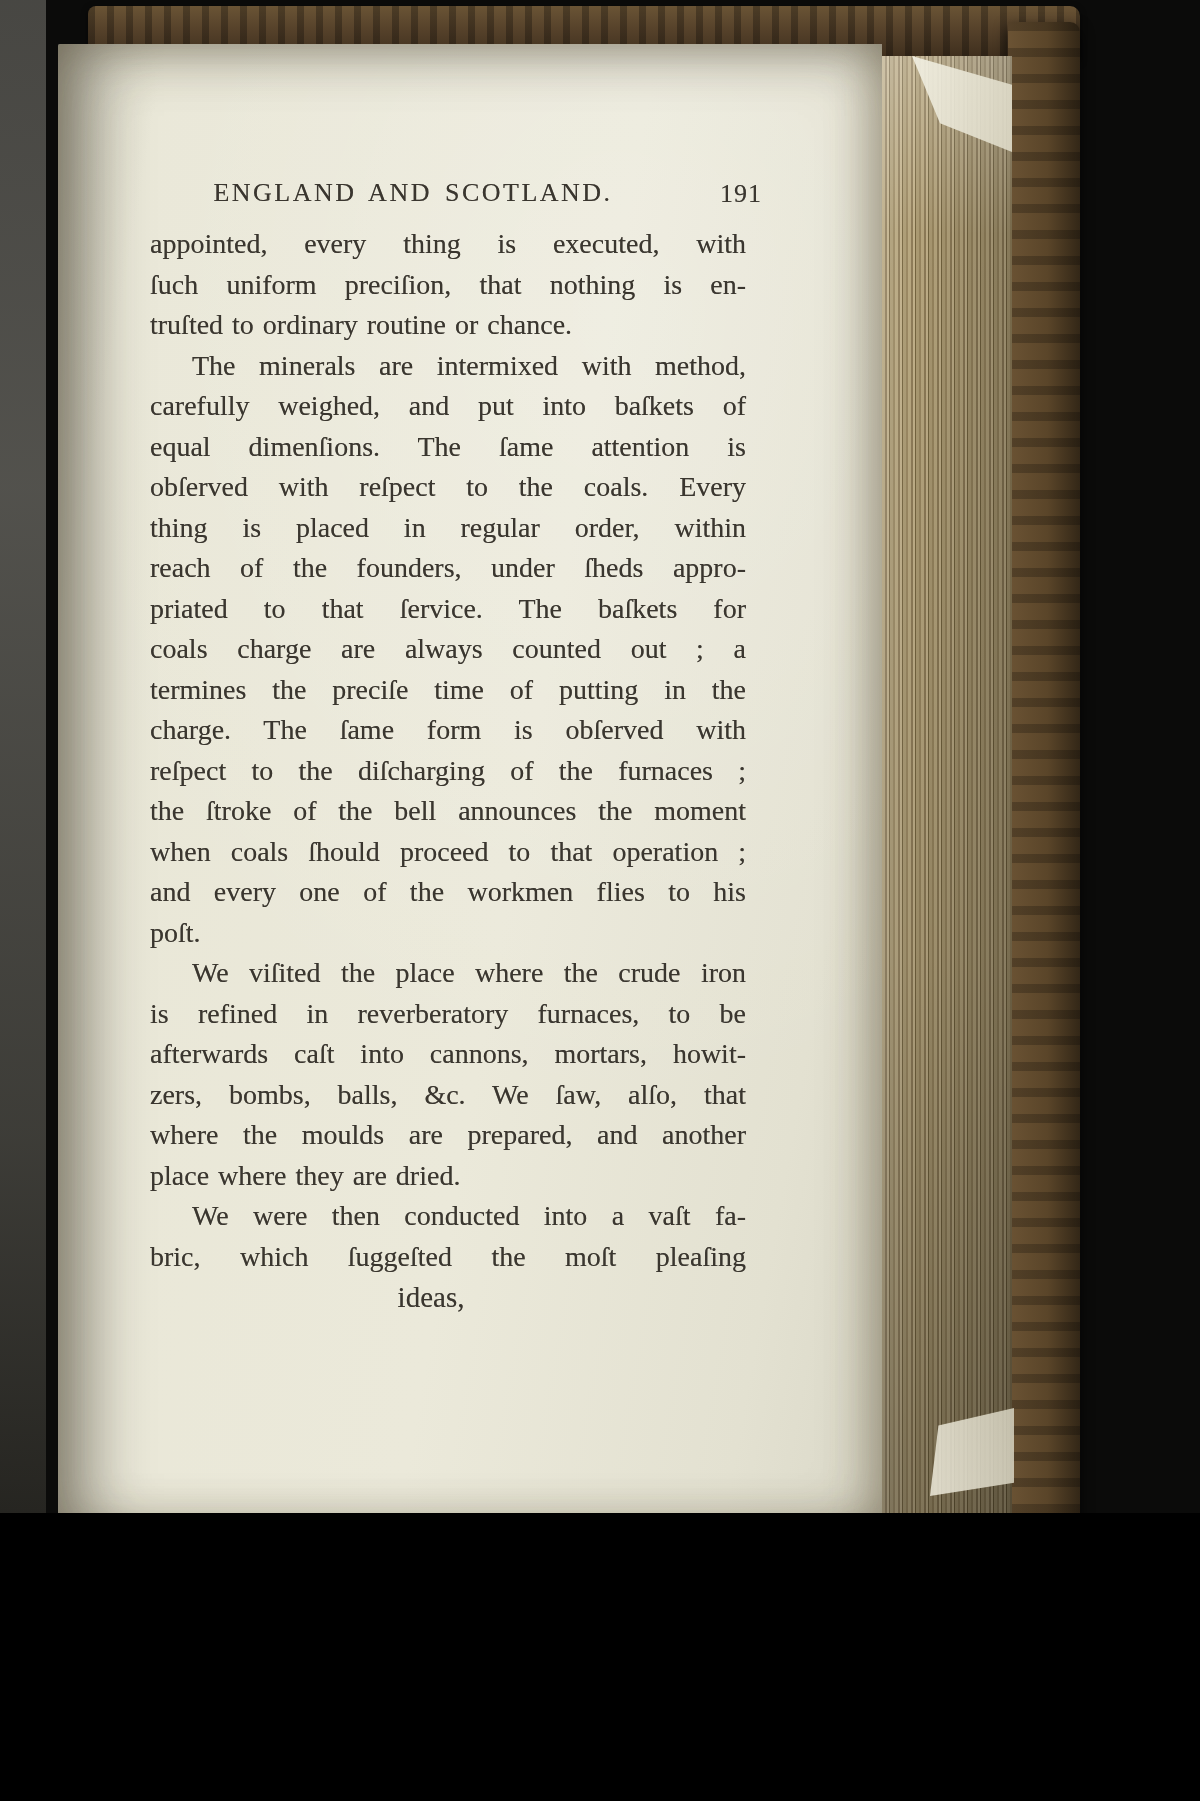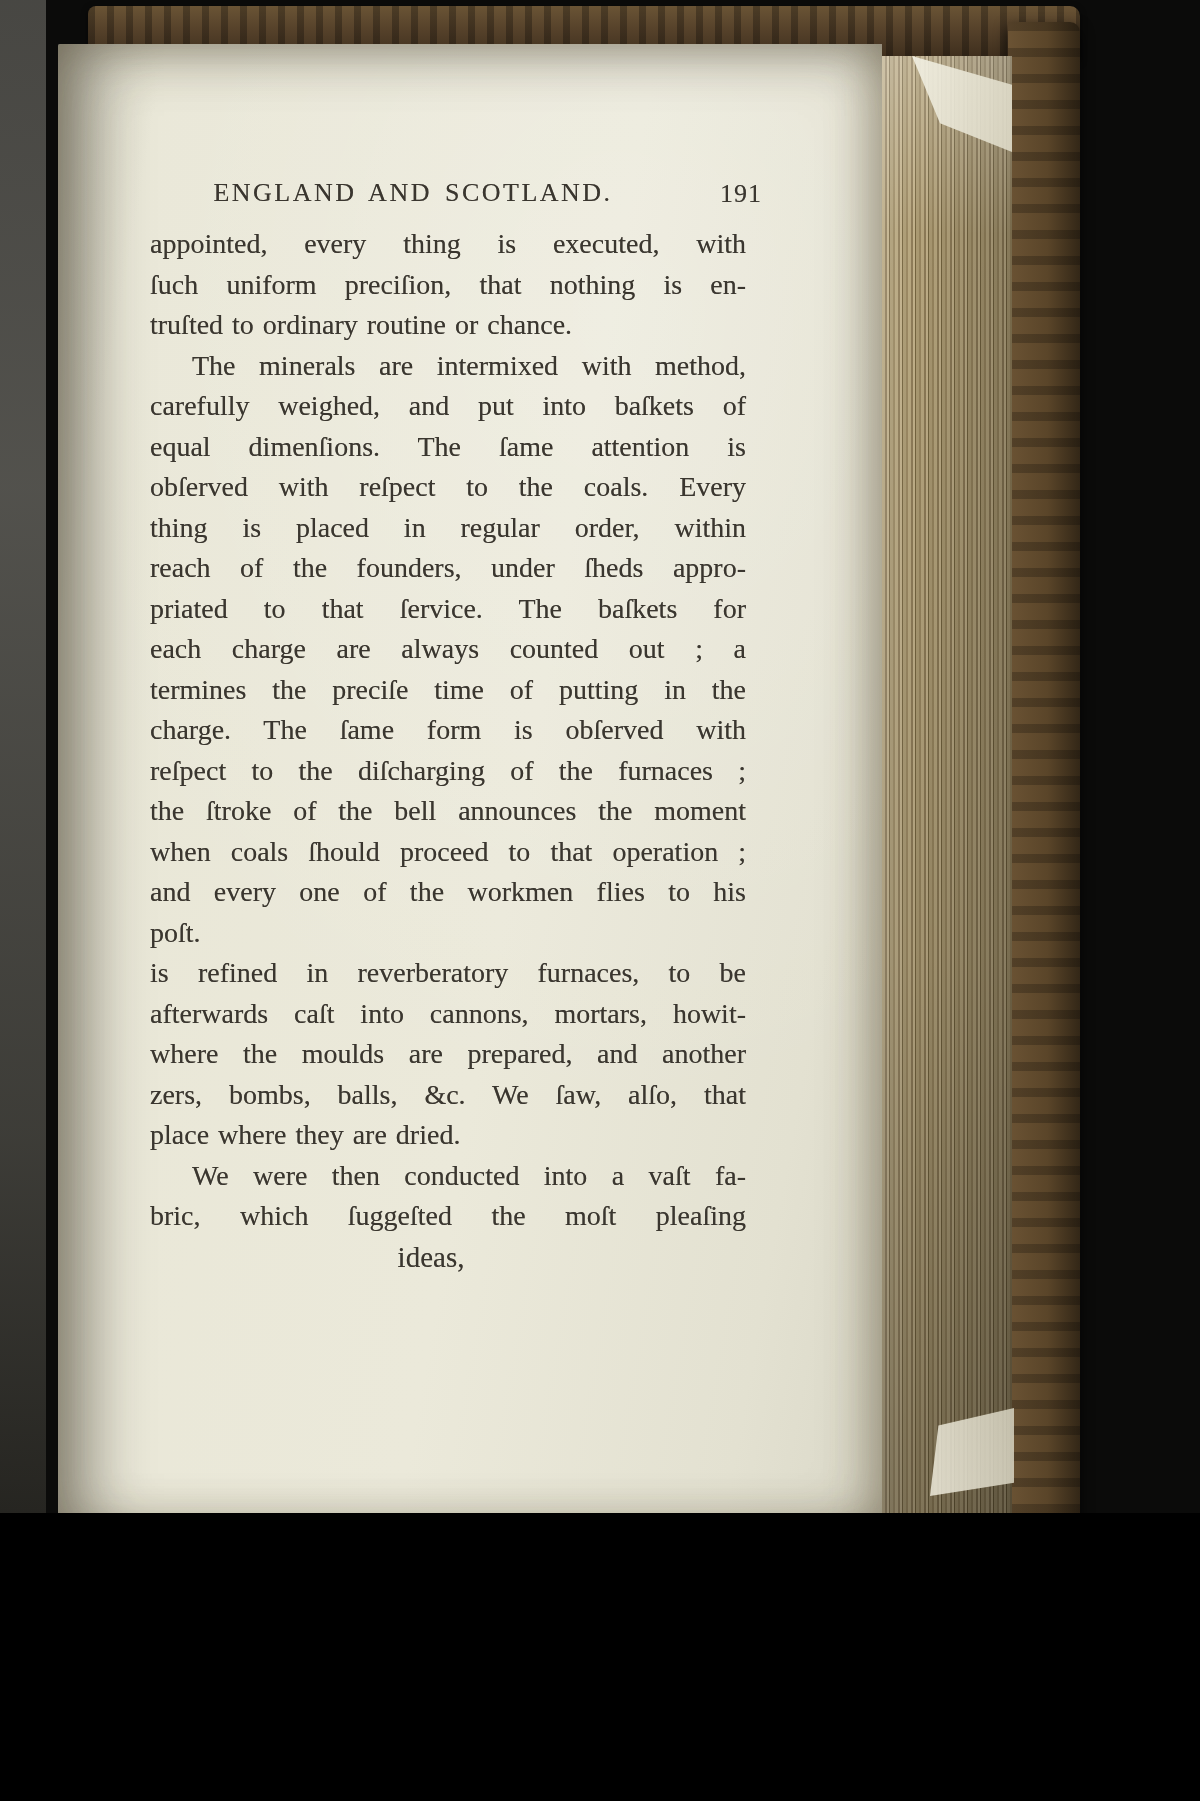--- a/index.html
+++ b/index.html
@@ -131,32 +131,33 @@
           <div class="line">appointed, every thing is executed, with</div>
           <div class="line">ſuch uniform preciſion, that nothing is en-</div>
           <div class="line last">truſted to ordinary routine or chance.</div>
           <div class="line indent">The minerals are intermixed with method,</div>
           <div class="line">carefully weighed, and put into baſkets of</div>
           <div class="line">equal dimenſions. The ſame attention is</div>
           <div class="line">obſerved with reſpect to the coals. Every</div>
           <div class="line">thing is placed in regular order, within</div>
           <div class="line">reach of the founders, under ſheds appro-</div>
           <div class="line">priated to that ſervice. The baſkets for</div>
-          <div class="line">each charge are always counted out ; a</div>
+          <div class="line">coals charge are always counted out ; a</div>
           <div class="line">termines the preciſe time of putting in the</div>
           <div class="line">charge. The ſame form is obſerved with</div>
           <div class="line">reſpect to the diſcharging of the furnaces ;</div>
           <div class="line">the ſtroke of the bell announces the moment</div>
           <div class="line">when coals ſhould proceed to that operation ;</div>
           <div class="line">and every one of the workmen flies to his</div>
           <div class="line last">poſt.</div>
+          <div class="line indent">We viſited the place where the crude iron</div>
           <div class="line">is refined in reverberatory furnaces, to be</div>
           <div class="line">afterwards caſt into cannons, mortars, howit-</div>
+          <div class="line">zers, bombs, balls, &amp;c. We ſaw, alſo, that</div>
           <div class="line">where the moulds are prepared, and another</div>
-          <div class="line">zers, bombs, balls, &amp;c. We ſaw, alſo, that</div>
           <div class="line last">place where they are dried.</div>
           <div class="line indent">We were then conducted into a vaſt fa-</div>
           <div class="line">bric, which ſuggeſted the moſt pleaſing</div>
         </div>
       <div class="catchword">ideas,</div>
     </div>
   </div>
 
   <div class="page-bottom-shadow"></div>
 

